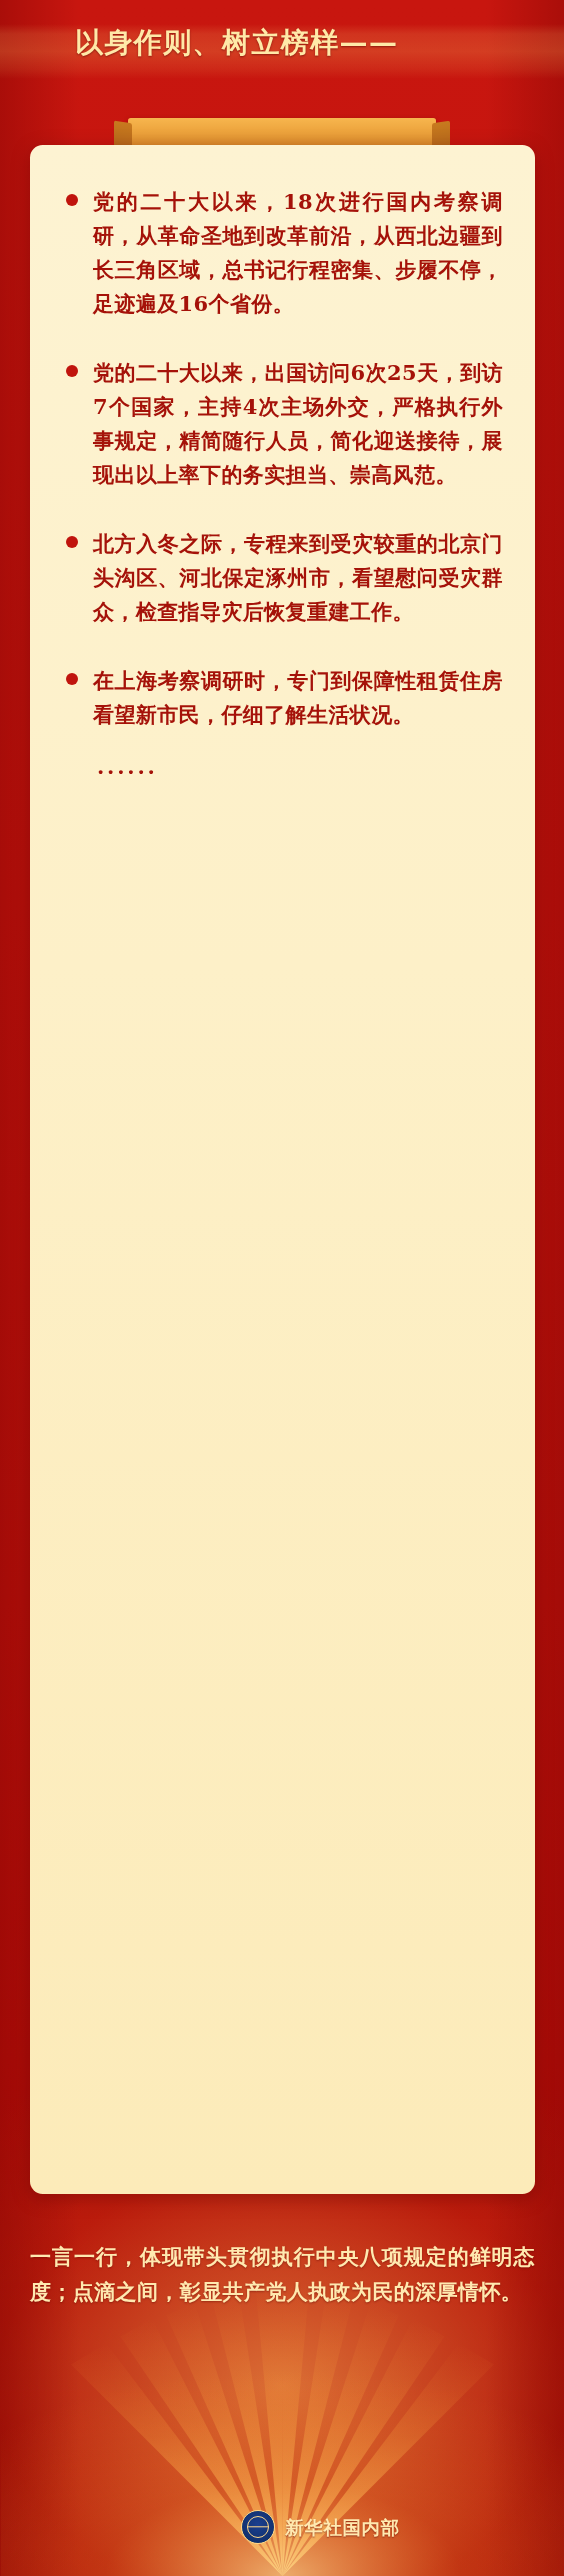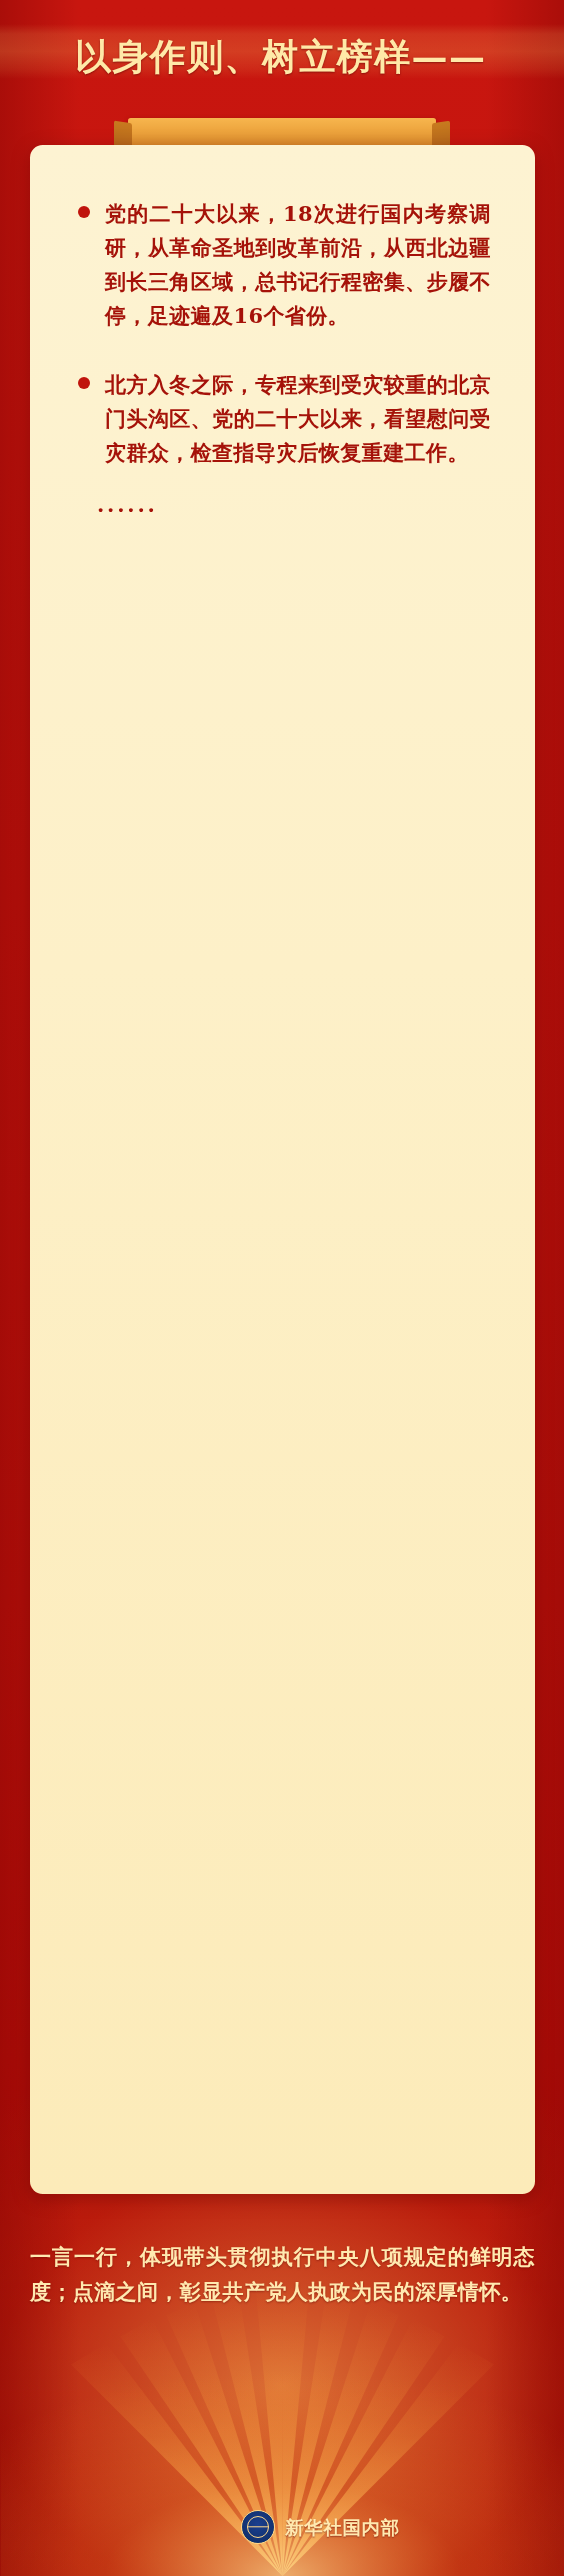--- a/index.html
+++ b/index.html
@@ -39,23 +39,23 @@
   .header-band {
     position: absolute;
     top: 24px;
     left: 0;
     width: 565px;
     height: 55px;
     background: linear-gradient(180deg, rgba(255,214,120,0.00) 0%, rgba(255,206,110,0.16) 18%, rgba(255,200,100,0.22) 50%, rgba(255,200,100,0.10) 82%, rgba(255,200,100,0.0) 100%);
   }
   .header-title {
     position: absolute;
-    top: 33px;
+    top: 24px;
     left: 75px;
-    font-size: 36px;
+    font-size: 28px;
     font-weight: bold;
     letter-spacing: 1.4px;
     color: #ffe9a8;
     font-family: "DejaVu Serif", "Liberation Serif", serif;
     text-shadow: 0 1.4px 2.1px rgba(90,0,0,0.55);
     white-space: nowrap;
   }
 
   
   .scroll-top {
@@ -110,21 +110,21 @@
     background: linear-gradient(180deg, #fdf3d2 0%, #fdf0c8 40%, #fcebb9 100%);
     box-shadow: 0 4.2px 18.4px rgba(90,0,0,0.35);
     box-sizing: border-box;
     padding: 40px 32px 28px 32px;
   }
   .card-inner {
     position: relative;
   }
   .bullet-list {
     list-style: none;
-    margin: 12px;
+    margin: 0;
     padding: 0;
   }
   .bullet-item {
     position: relative;
     padding-left: 31px;
     margin-bottom: 35px;
   }
   .bullet-item:last-child { margin-bottom: 0; }
   .bullet-dot {
     position: absolute;
@@ -250,21 +250,29 @@
 
   <div class="card">
     <div class="card-inner">
       <ul class="bullet-list">
         <li class="bullet-item">
           <span class="bullet-dot"></span>
           <span class="bullet-text">党的二十大以来，18次进行国内考察调研，从革命圣地到改革前沿，从西北边疆到长三角区域，总书记行程密集、步履不停，足迹遍及16个省份。</span>
         </li>
         <li class="bullet-item">
           <span class="bullet-dot"></span>
-          <span class="bullet-text">北方入冬之际，专程来到受灾较重的北京门头沟区、党的二十大以来，看望慰问受灾群众，检查指导灾后恢复重建工作。</span>
+          <span class="bullet-text">党的二十大以来，出国访问6次25天，到访7个国家，主持4次主场外交，严格执行外事规定，精简随行人员，简化迎送接待，展现出以上率下的务实担当、崇高风范。</span>
+        </li>
+        <li class="bullet-item">
+          <span class="bullet-dot"></span>
+          <span class="bullet-text">北方入冬之际，专程来到受灾较重的北京门头沟区、河北保定涿州市，看望慰问受灾群众，检查指导灾后恢复重建工作。</span>
+        </li>
+        <li class="bullet-item">
+          <span class="bullet-dot"></span>
+          <span class="bullet-text">在上海考察调研时，专门到保障性租赁住房看望新市民，仔细了解生活状况。</span>
         </li>
       </ul>
       <div class="ellipsis-line">······</div>
     </div>
   </div>
 
   <div class="closing">一言一行，体现带头贯彻执行中央八项规定的鲜明态度；点滴之间，彰显共产党人执政为民的深厚情怀。</div>
 
   <div class="rays">
     <svg width="565" height="296" viewBox="0 0 800 420" xmlns="http://www.w3.org/2000/svg">

